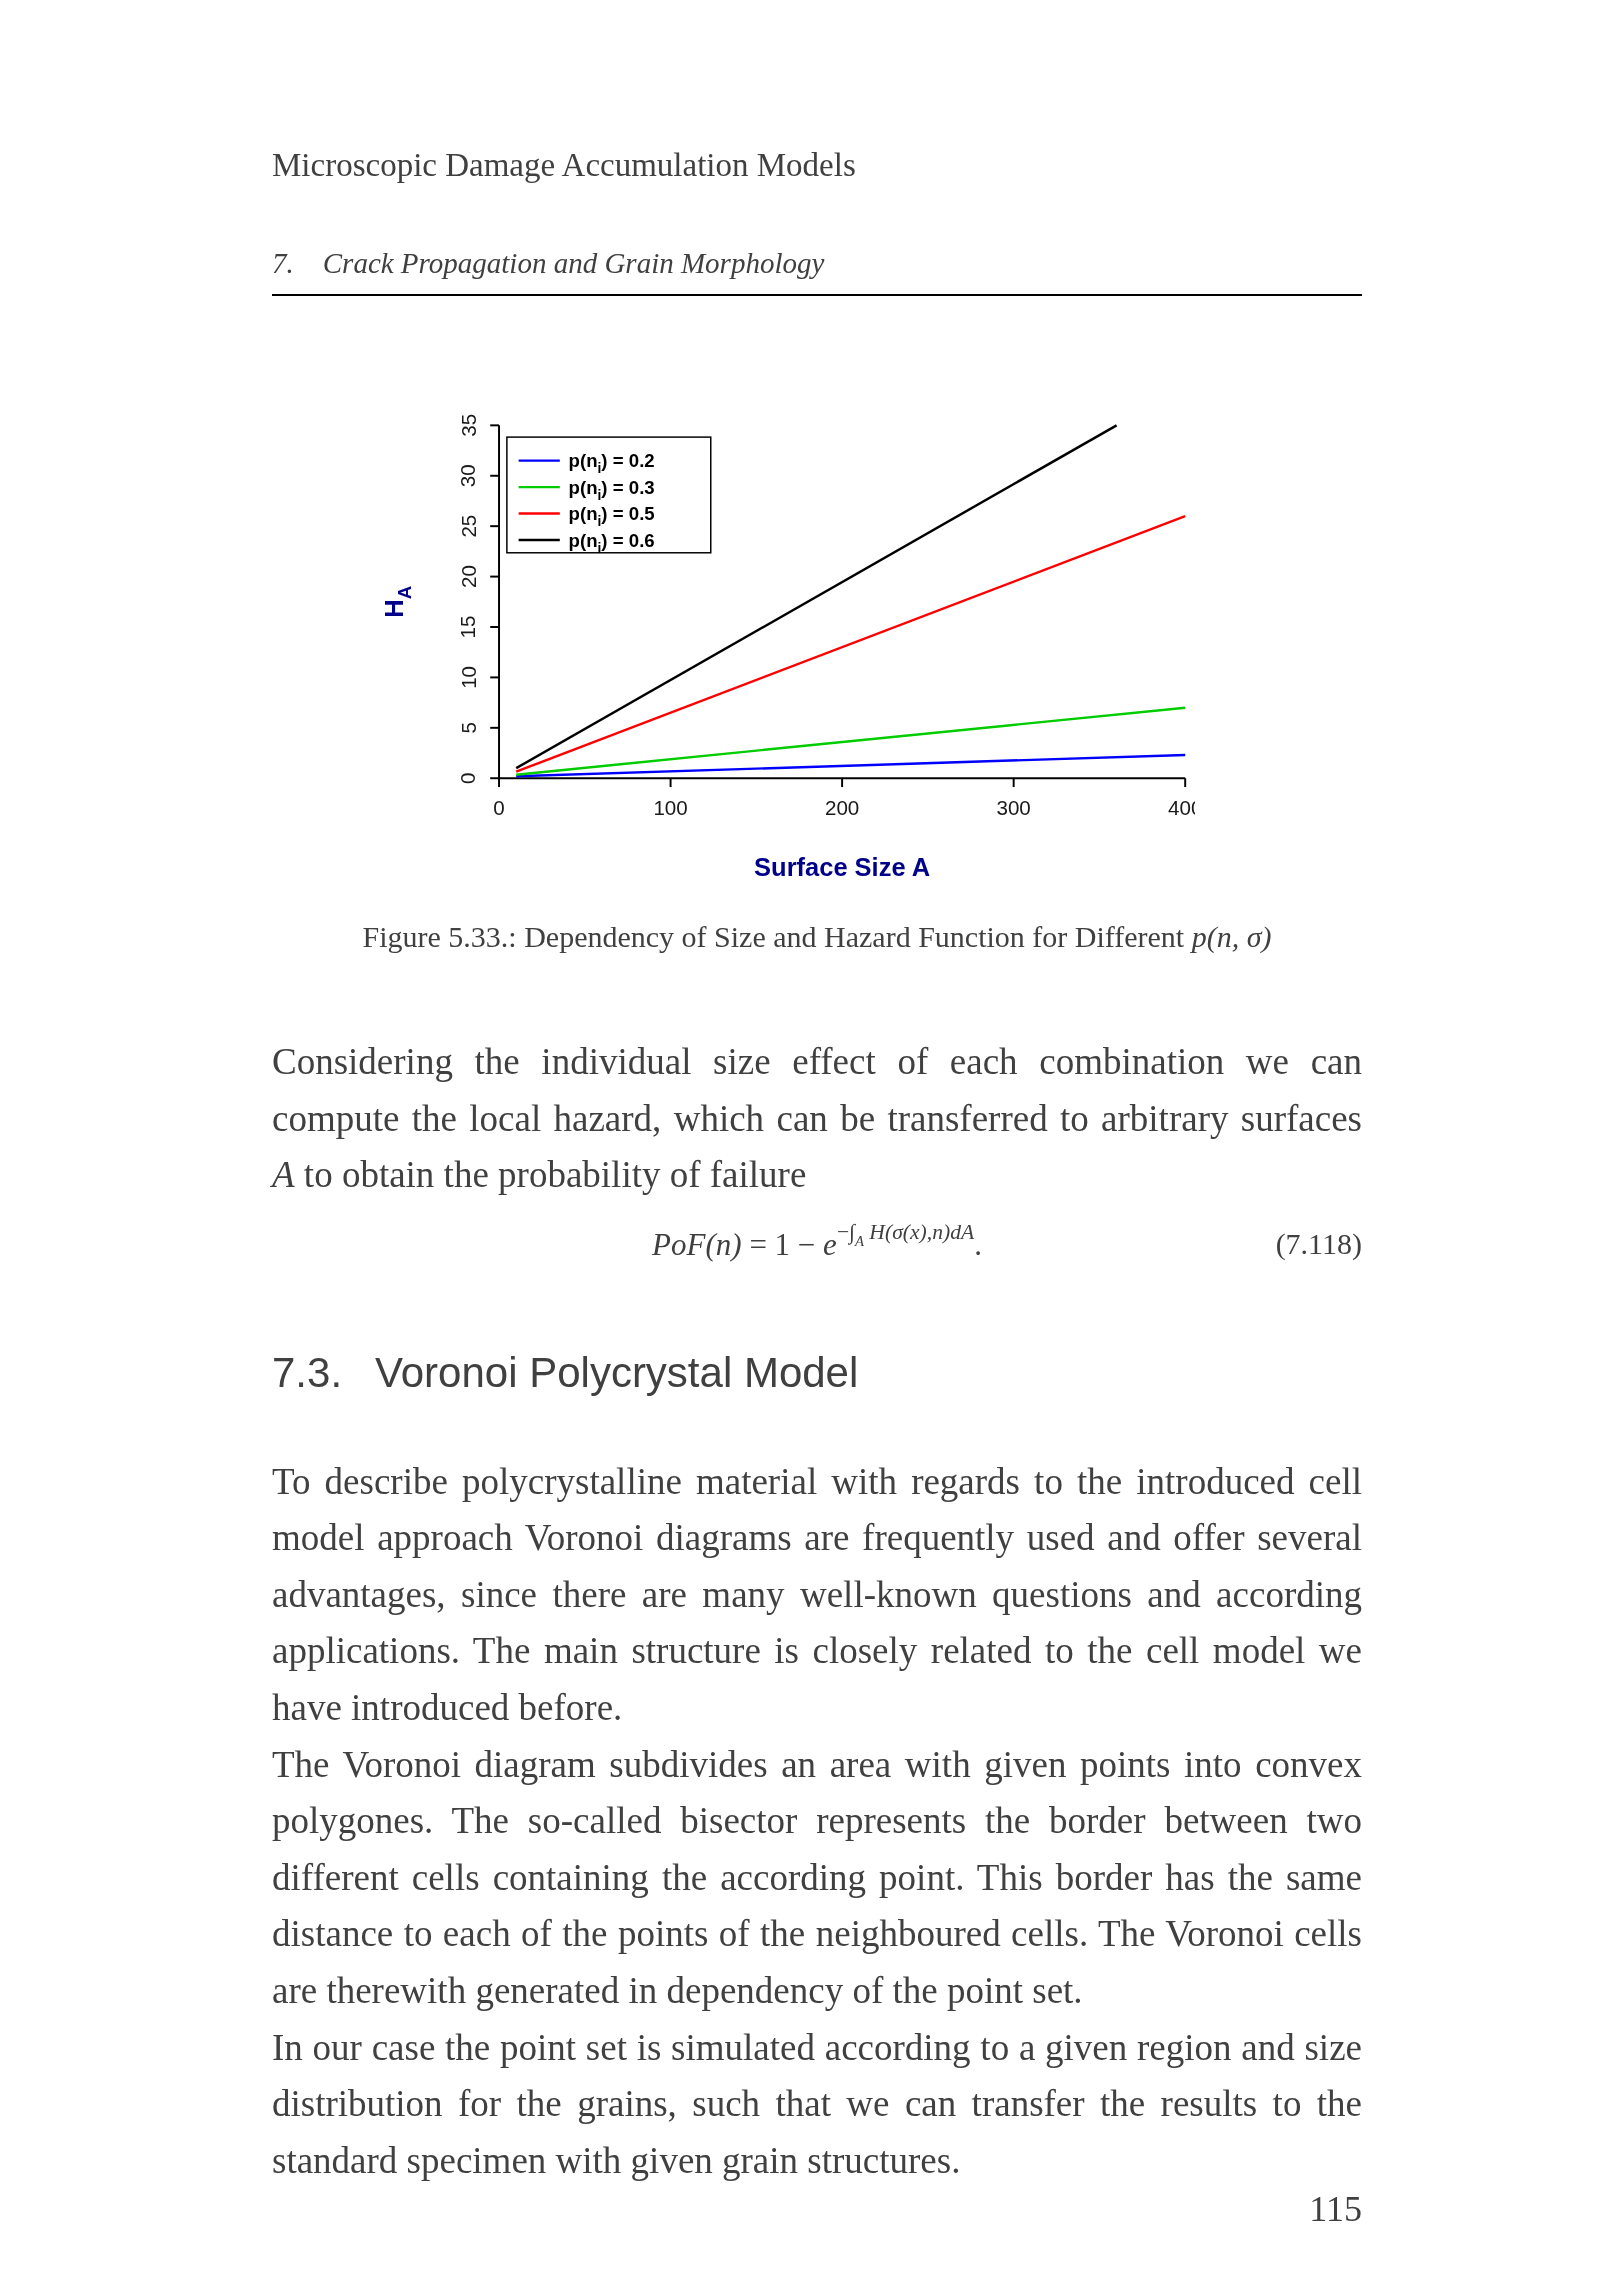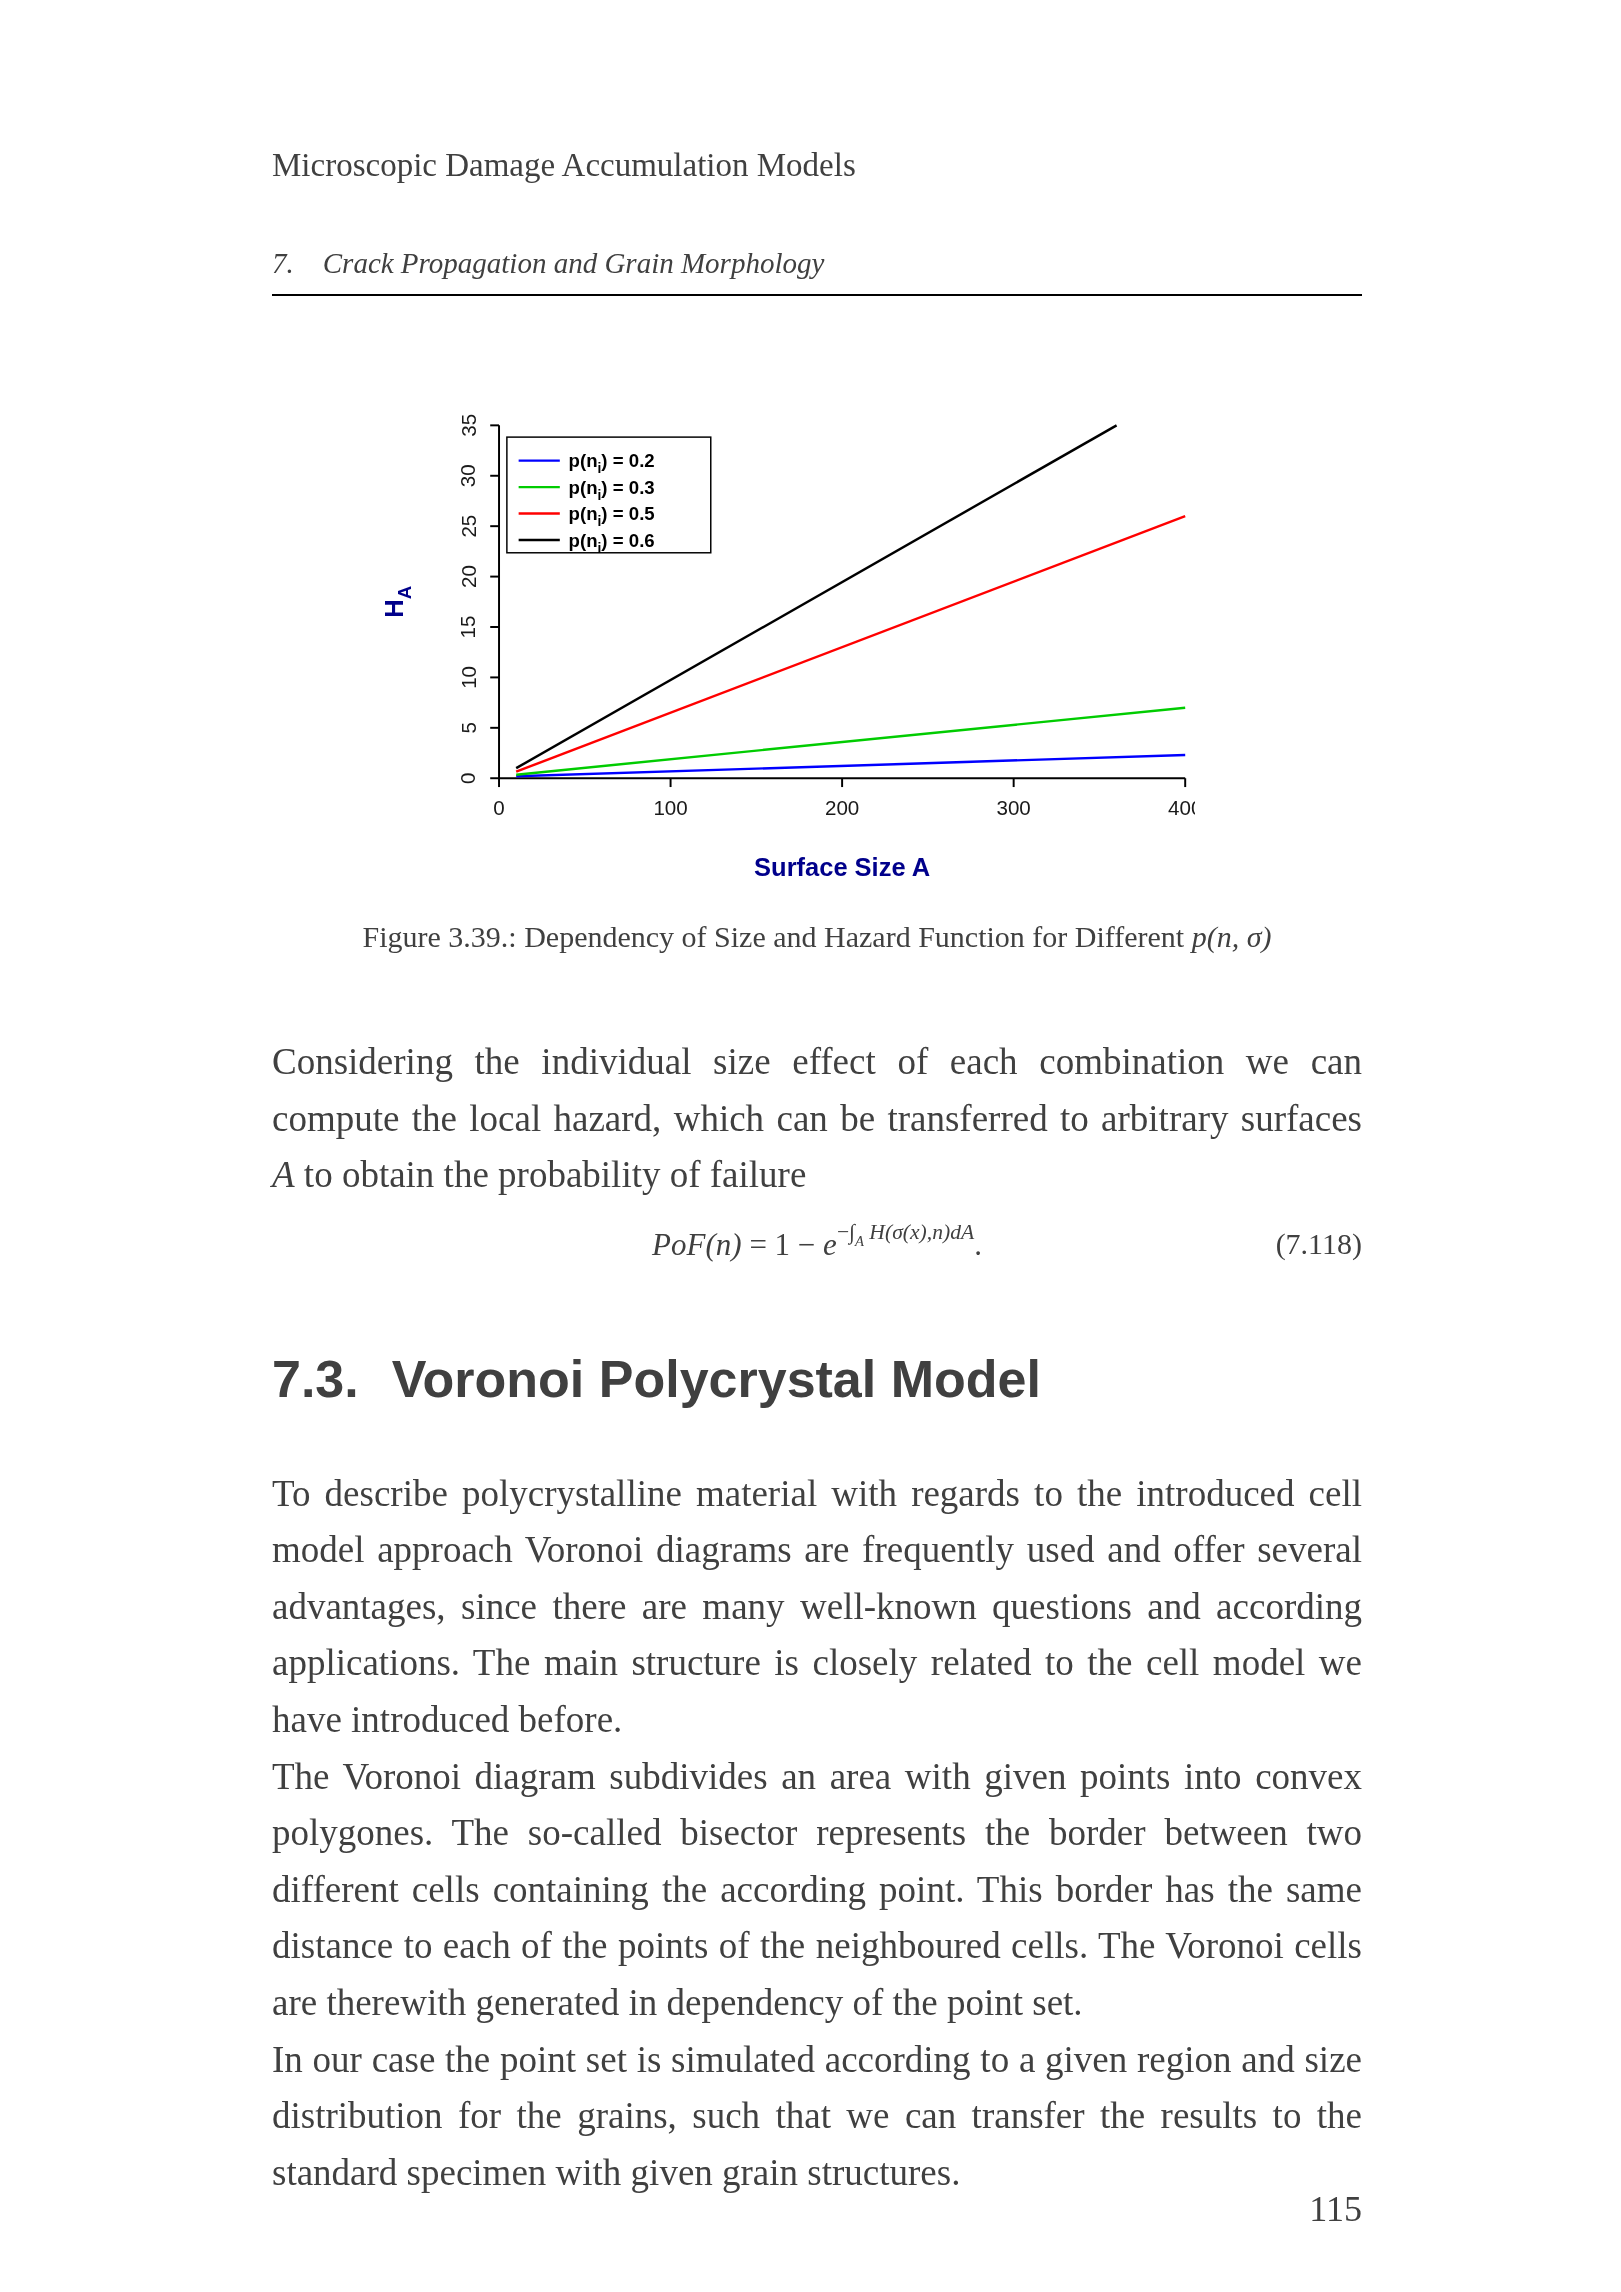--- a/index.html
+++ b/index.html
@@ -32,22 +32,22 @@
     align-items:baseline;
     font-size:31px;
   }
   .equation { grid-column:2; white-space:nowrap; }
   .eq-sup { font-size:21.6px; vertical-align:15.7px; }
   .eq-ssub { font-size:14.7px; vertical-align:-6.9px; font-style:italic; }
   .eq-num { grid-column:3; justify-self:end; font-size:30px; }
   .section-heading {
     margin-top:86px;
     font-family:"Liberation Sans","DejaVu Sans",sans-serif;
-    font-weight:bold;
-    font-size:52px;
+    font-weight:normal;
+    font-size:42px;
     line-height:1.2;
   }
   .sec-num { margin-right:33px; }
   .par-after-heading { margin-top:55px; }
   .page-number { position:absolute; top:2188px; right:259px; font-size:36px; }
 </style>
 </head>
 <body>
 
 <div class="page">
@@ -101,21 +101,21 @@
           <text x="221" y="83" font-size="19" font-weight="bold" fill="#000"><tspan>p(n</tspan><tspan font-size="14" dy="6">i</tspan><tspan font-size="19" dy="-6">) = 0.2</tspan></text>
           <line x1="170" y1="103" x2="212" y2="103" stroke="#00CC00" stroke-width="2.5"></line>
           <text x="221" y="110" font-size="19" font-weight="bold" fill="#000"><tspan>p(n</tspan><tspan font-size="14" dy="6">i</tspan><tspan font-size="19" dy="-6">) = 0.3</tspan></text>
           <line x1="170" y1="130" x2="212" y2="130" stroke="#FF0000" stroke-width="2.5"></line>
           <text x="221" y="137" font-size="19" font-weight="bold" fill="#000"><tspan>p(n</tspan><tspan font-size="14" dy="6">i</tspan><tspan font-size="19" dy="-6">) = 0.5</tspan></text>
           <line x1="170" y1="157" x2="212" y2="157" stroke="#000000" stroke-width="2.5"></line>
           <text x="221" y="164" font-size="19" font-weight="bold" fill="#000"><tspan>p(n</tspan><tspan font-size="14" dy="6">i</tspan><tspan font-size="19" dy="-6">) = 0.6</tspan></text>
         </g>
       </svg>
     <figcaption class="caption">
-      <span>Figure 3.39.: Dependency of Size and Hazard Function for Different </span><span class="mi">p(n, σ)</span>
+      <span>Figure 5.33.: Dependency of Size and Hazard Function for Different </span><span class="mi">p(n, σ)</span>
     </figcaption>
   </figure>
 
   <p class="body-par par-first">
     <span>Considering the individual size effect of each combination we can compute the local hazard, which can be transferred to arbitrary surfaces </span><span class="mi">A</span><span> to obtain the probability of failure</span>
   </p>
 
   <div class="equation-row">
     <span class="equation"><span class="mi">PoF(n)</span><span> = 1 − </span><span class="mi">e</span><span class="eq-sup"><span>−∫</span><span class="eq-ssub">A</span><span class="mi"> H(σ(x),n)dA</span></span><span>.</span></span>
     <span class="eq-num">(7.118)</span>

